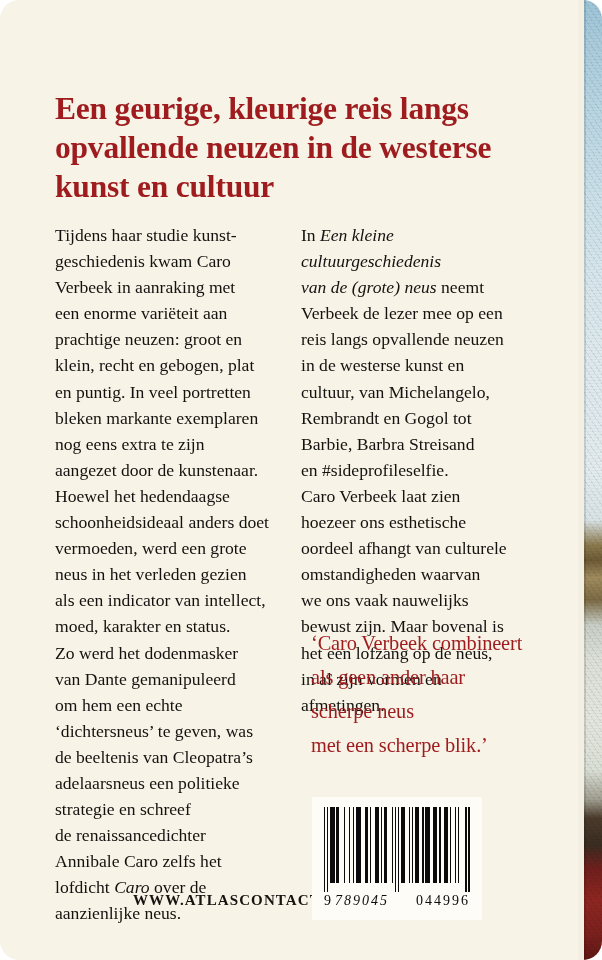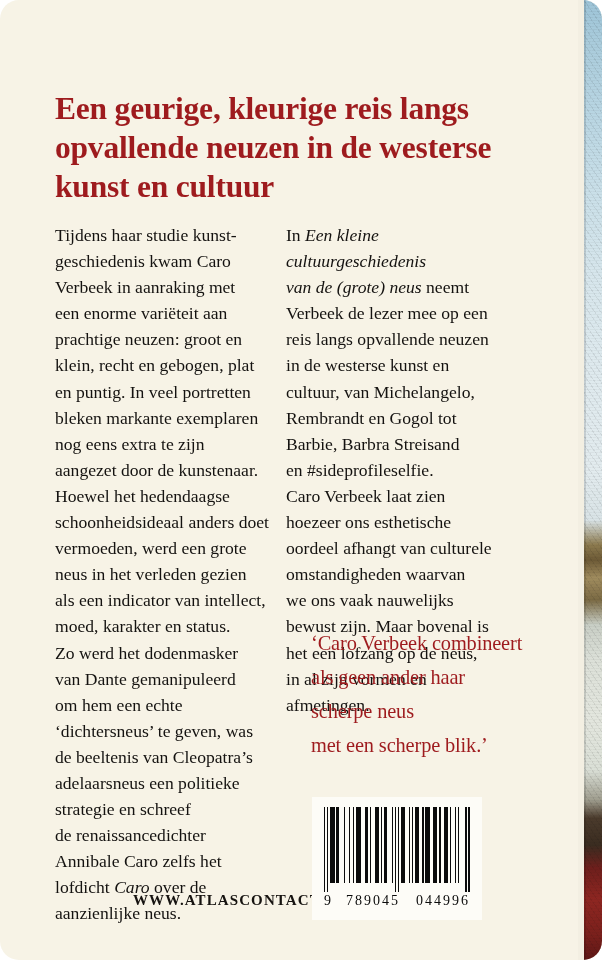--- a/index.html
+++ b/index.html
@@ -92,21 +92,21 @@
     white-space: pre-line;
   }
 
   
   #columns {
     position: absolute;
     left: 55px;
     top: 222px;
     width: 474px;
     display: flex;
-    gap: 3px;
+    gap: 18px;
   }
   .column {
     width: 228px;
     color: #141210;
     font-size: 17.6px;
     line-height: 26.1px;
     white-space: pre-line;
     text-align: left;
   }
   .column em { font-style: italic; }
@@ -173,21 +173,21 @@
     width: 146px;
     margin: 1px auto 0 auto;
     display: flex;
     font-family: "Liberation Serif", "DejaVu Serif", serif;
     font-size: 14px;
     color: #0b0b0b;
     letter-spacing: 0.4px;
   }
   #barcode-digits span { display: inline-block; }
   .bc-lead { width: 11px; text-align: left; }
-  .bc-grp1 { width: 65px; text-align: right; letter-spacing: 2px; }
+  .bc-grp1 { width: 65px; text-align: left; letter-spacing: 2px; font-style: italic; }
   .bc-grp2 { width: 70px; text-align: right; letter-spacing: 2px; }
 </style>
 </head>
 <body>
 
 <div id="cover">
 
   <div id="spine-gap"></div>
   <div id="spine-strip">
     <div id="spine-edge"></div>

